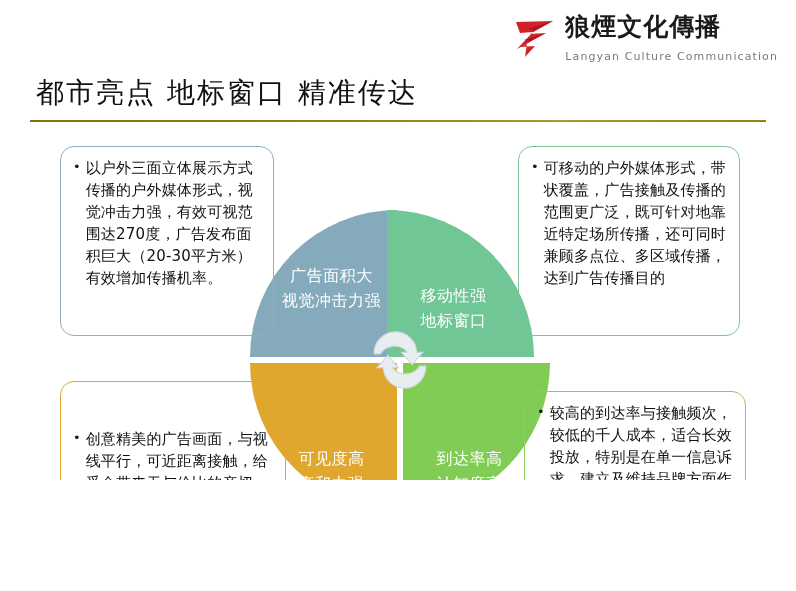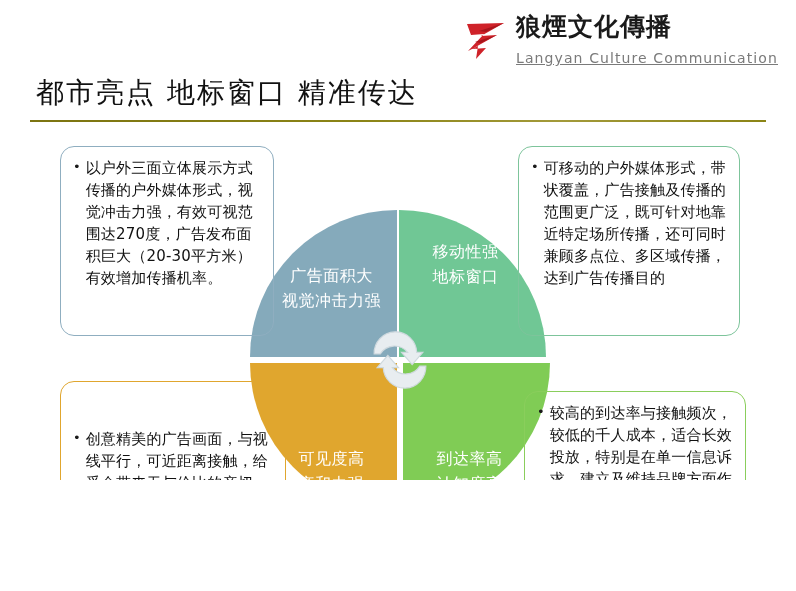--- a/index.html
+++ b/index.html
@@ -38,26 +38,25 @@
   }
   .logo-cn {
     font-family: "DejaVu Serif", "Liberation Serif", serif;
     font-size: 25px;
     font-weight: bold;
     color: #1a1a1a;
     letter-spacing: 1px;
     white-space: nowrap;
   }
   .logo-en {
-    font-size: 14px;
+    font-size: 11px;
     color: #7a7a7a;
     letter-spacing: 1.1px;
     margin-top: 12px;
     white-space: nowrap;
-    text-decoration: underline;
   }
 
   
   .title {
     position: absolute;
     left: 36px;
     top: 74px;
     font-family: "DejaVu Serif", "Liberation Serif", serif;
     font-size: 28px;
     color: #111111;
@@ -137,24 +136,24 @@
     letter-spacing: 0.5px;
     text-align: center;
   }
   #quad-tl {
     left: 0; top: 0;
     background: #85aabb;
     border-radius: 147px 0 0 0;
     padding: 14px 10px 44px 26px;
   }
   #quad-tr {
-    right: 4px; top: 0;
+    right: 16px; top: 0;
     background: #70c795;
     border-radius: 0 147px 0 0;
-    padding: 14px 26px 68px 12px;
+    padding: 14px 26px 24px 12px;
   }
   #quad-bl {
     left: 0; bottom: 0;
     background: #e0a62e;
     border-radius: 0 0 0 147px;
     padding: 44px 10px 14px 26px;
   }
   #quad-br {
     right: 0; bottom: 0;
     background: #80cc55;

